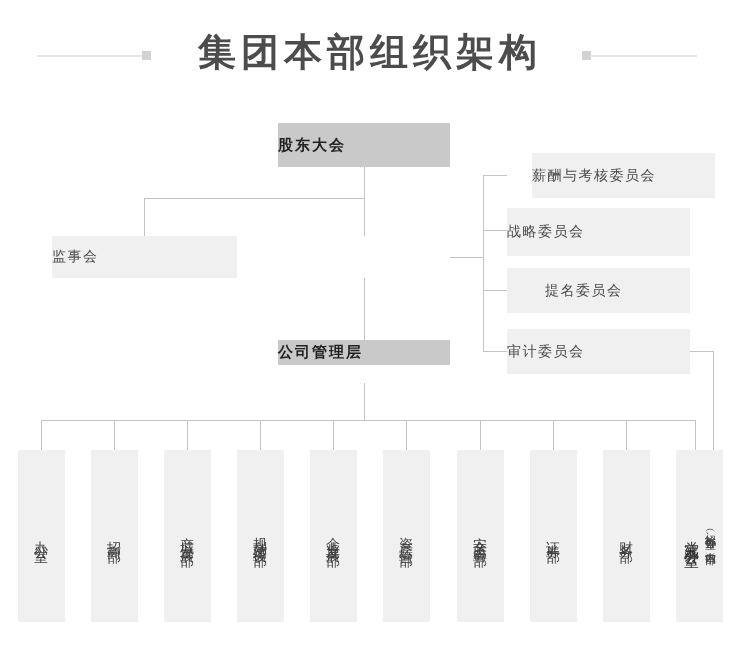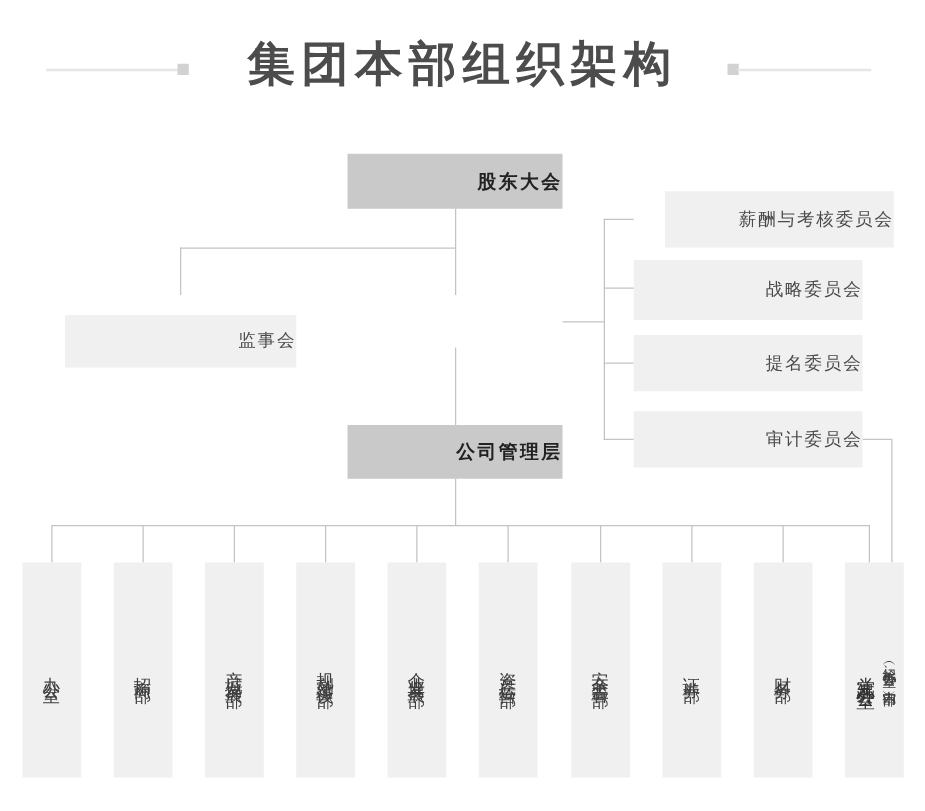--- a/index.html
+++ b/index.html
@@ -7,21 +7,21 @@
   .stage { position: relative; width: 740px; height: 649px; background: #ffffff; overflow: hidden; }
 
   .title {
     position: absolute; left: 0; top: 30px; width: 740px;
     text-align: center; font-size: 38px; line-height: 44px;
     font-weight: bold; letter-spacing: 5px; color: #4c4c4c; margin: 0;
   }
   .decor-line { position: absolute; height: 2px; background: #e6e6e6; }
   .decor-sq   { position: absolute; width: 9px; height: 9px; background: #d2d2d2; }
 
-  .node { position: absolute; display: flex; align-items: center; justify-content: flex-end; box-sizing: border-box; }
+  .node { position: absolute; display: flex; align-items: center; justify-content: flex-start; box-sizing: border-box; }
   .dark  { background: #c9c9c9; color: #222222; font-weight: bold; font-size: 15px; letter-spacing: 2px; }
   .light { background: #f0f0f0; color: #4a4a4a; font-size: 14px; letter-spacing: 1.5px; }
 
   .dept {
     position: absolute; top: 450px; width: 47px; height: 172px;
     background: #f0f0f0; display: flex; align-items: center; justify-content: center; gap: 2px;
   }
   .vtext { writing-mode: vertical-rl; font-size: 14px; letter-spacing: 4px; color: #3d3d3d; }
   .vmain { writing-mode: vertical-rl; font-size: 15px; letter-spacing: 3px; color: #333333; }
   .vsub  { writing-mode: vertical-rl; font-size: 11px; letter-spacing: 1px; color: #3d3d3d; }
@@ -60,24 +60,24 @@
   <div class="ln" style="left:480px; top:420px; width:1px; height:30px;"></div>
   <div class="ln" style="left:553px; top:420px; width:1px; height:30px;"></div>
   <div class="ln" style="left:626px; top:420px; width:1px; height:30px;"></div>
   <div class="ln" style="left:695px; top:420px; width:1px; height:30px;"></div>
   <div class="ln" style="left:690px; top:351px; width:23px; height:1px;"></div>
   <div class="ln" style="left:713px; top:351px; width:1px; height:99px;"></div>
 
   <div class="node dark" style="left:278px; top:123px; width:172px; height:44px;">
     <span>股东大会</span>
   </div>
-  <div class="node light" style="left:52px; top:236px; width:185px; height:42px;margin-top:16px;">
+  <div class="node light" style="left:52px; top:236px; width:185px; height:42px;">
     <span>监事会</span>
   </div>
-  <div class="node dark" style="left:278px; top:340px; width:172px; height:43px;padding-left:12px;">
+  <div class="node dark" style="left:278px; top:340px; width:172px; height:25px;">
     <span>公司管理层</span>
   </div>
 
   <div class="node light" style="left:532px; top:153px; width:183px; height:45px;">
     <span>薪酬与考核委员会</span>
   </div>
   <div class="node light" style="left:507px; top:208px; width:183px; height:48px;">
     <span>战略委员会</span>
   </div>
   <div class="node light" style="left:507px; top:268px; width:183px; height:45px;padding-left:38px;">

